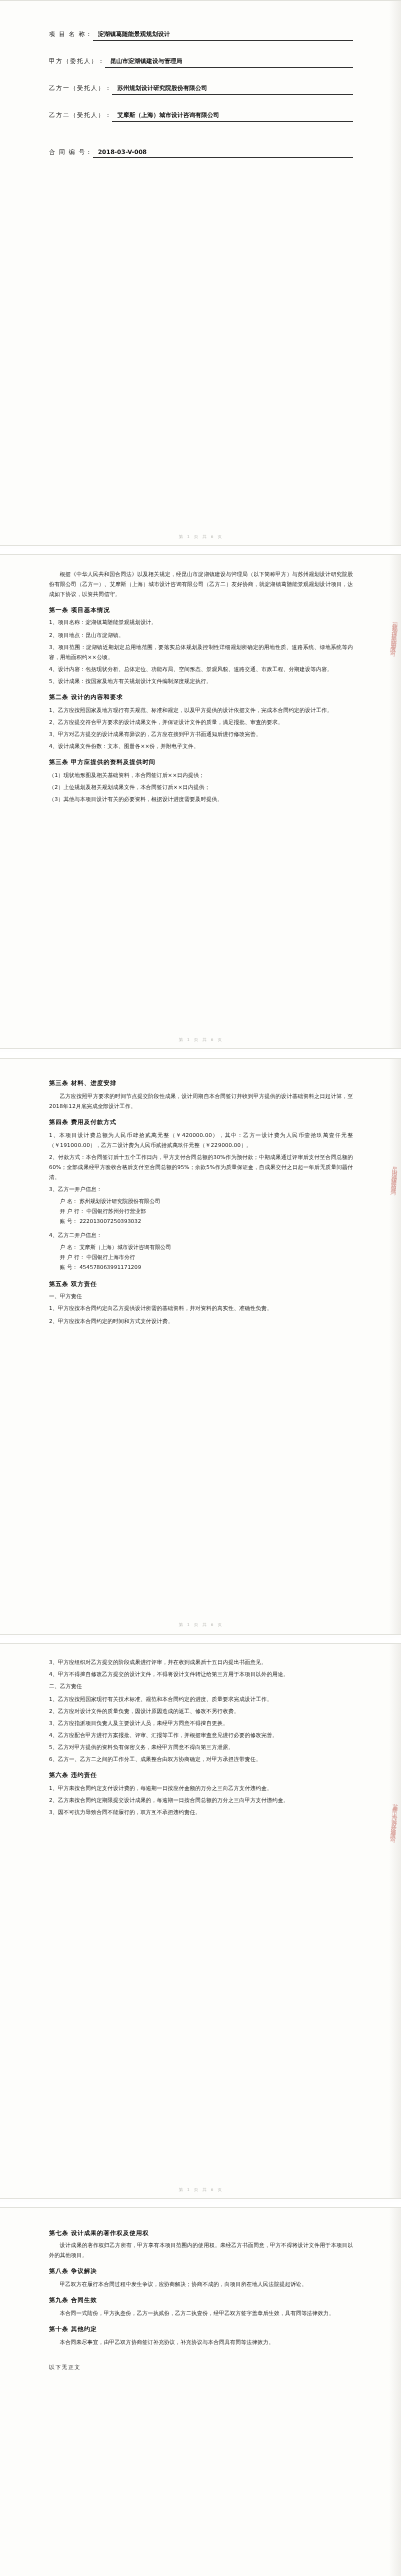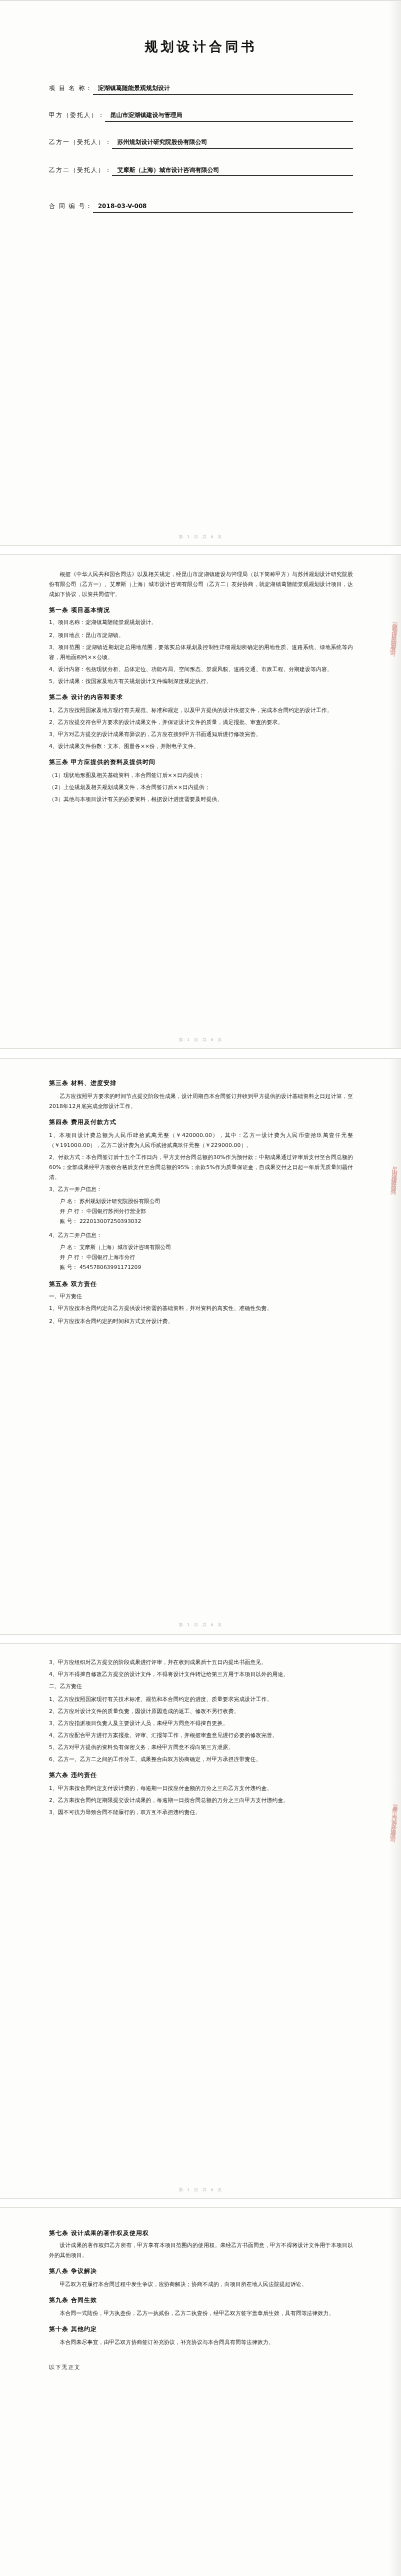--- a/index.html
+++ b/index.html
@@ -119,21 +119,20 @@
   }
 </style>
 </head>
 <body>
 
 <div class="page">
 
   <div class="sheet first" style="height:546px;">
     <div class="watermark-edge"></div>
 
-    <div class="doc-title">规划设计合同书</div>
 
     <div class="field-row">
       <span class="field-label">项 目 名 称：</span>
       <span class="field-value">淀湖镇葛随能景观规划设计</span>
     </div>
     <div class="field-row">
       <span class="field-label">甲方（委托人）：</span>
       <span class="field-value">昆山市淀湖镇建设与管理局</span>
     </div>
     <div class="field-row">

